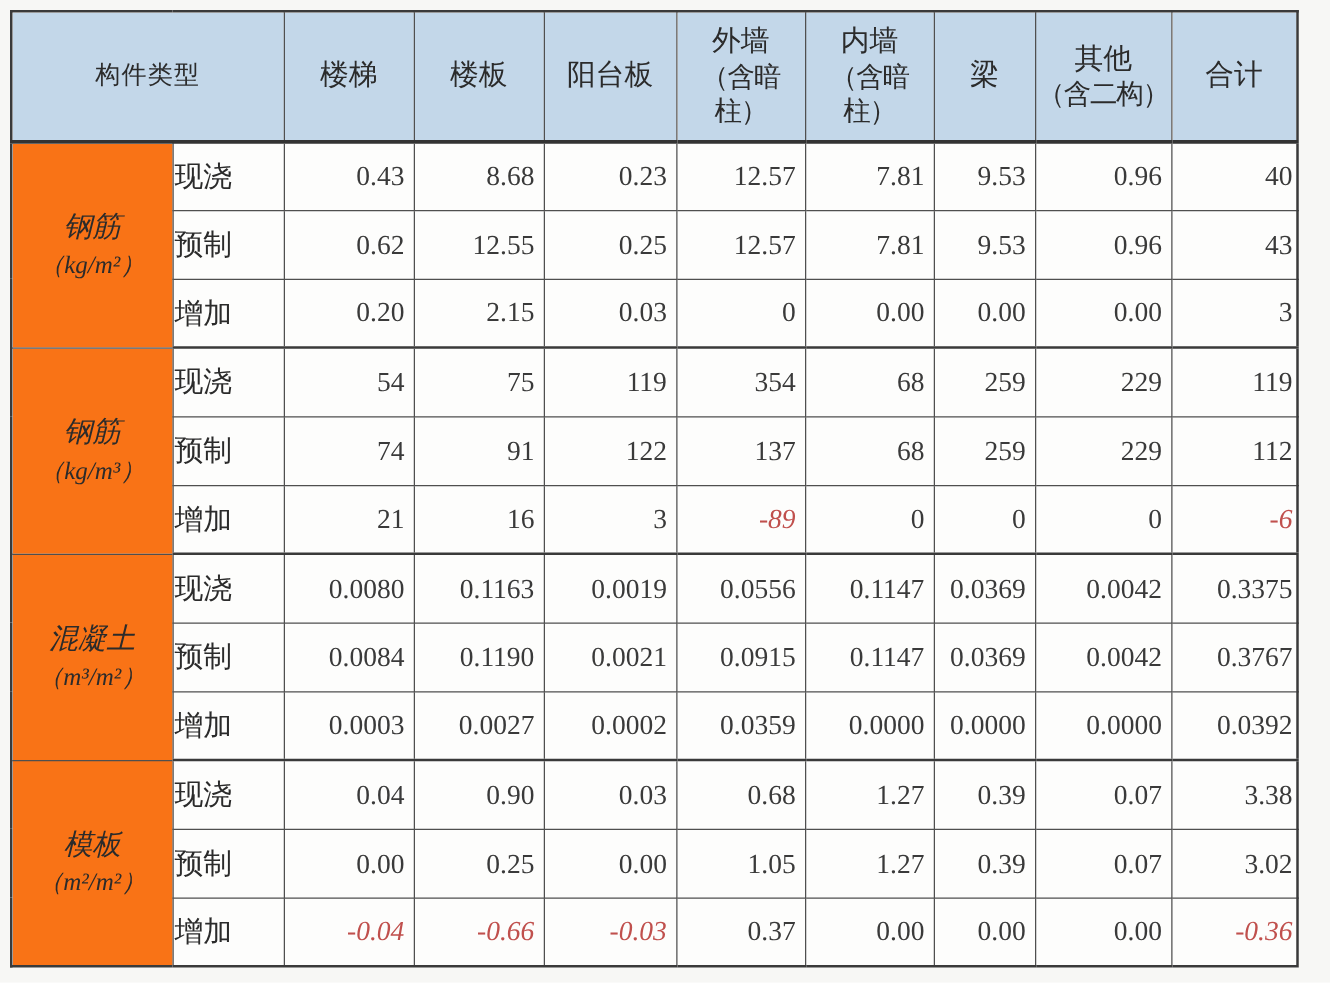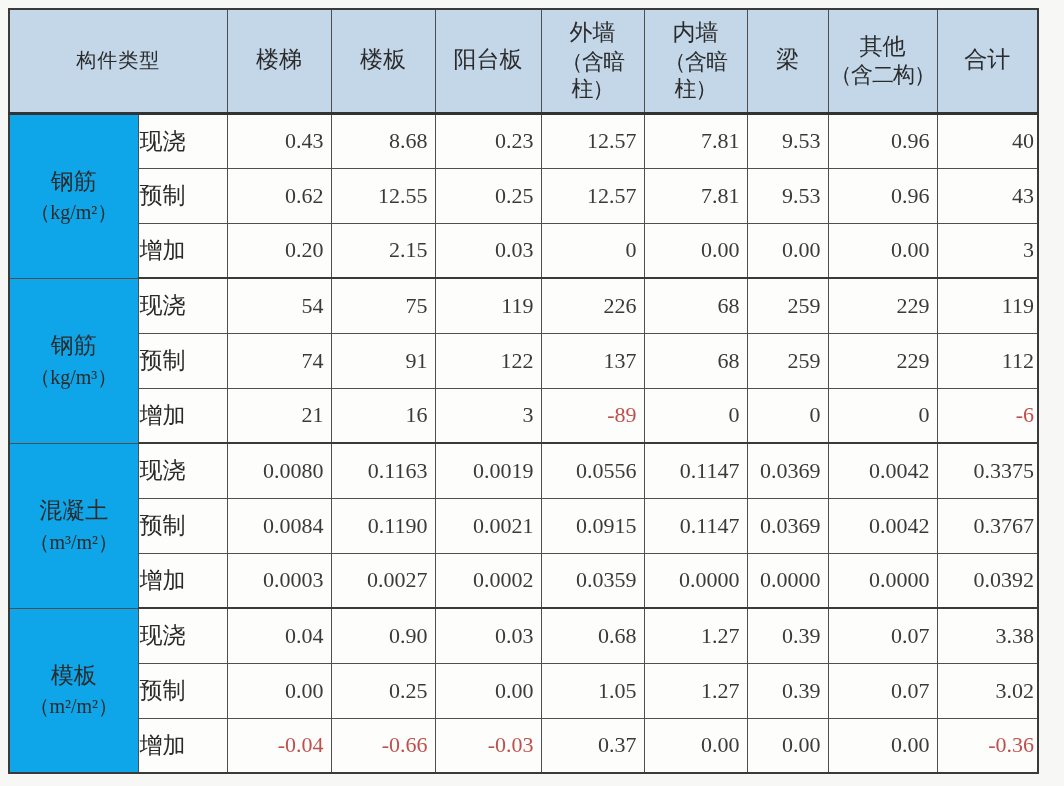--- a/index.html
+++ b/index.html
@@ -29,40 +29,41 @@
     background:var(--header-bg,#c3d7e9);
     font-weight:normal;
     font-size:23px;
     text-align:center;
     border-bottom:3px solid #333;
     line-height:1.25;
   }
   thead th .note{font-size:22px;letter-spacing:-1px;}
   .corner{font-size:20px;letter-spacing:1px;}
   .group-cell{
-    background:#0ea5e9;
+    background:#f97316;
     font-weight:normal;
     font-size:23px;
     text-align:center;
     line-height:1.45;
+    font-style:italic;
   }
   .group-cell .unit{font-size:20px;}
   .row-label{
     text-align:left;
     font-size:23px;
   }
   .val{
     text-align:right;
     font-size:22px;
     color:#3a3a3a;
     padding-right:7px;
     font-variant-numeric:tabular-nums;
   }
   .val.last{padding-right:3px;}
-  .val.neg{color:var(--neg-color,#c0504d);}
+  .val.neg{color:var(--neg-color,#c0504d);font-style:italic;}
   tr.group-end td, tr.group-end th{border-bottom:2px solid #3a3a3a;}
 </style>
 </head>
 <body>
 
 <div class="table-wrap">
   <table>
     <colgroup>
       <col style="width:129px">
         <col style="width:89px">
@@ -147,21 +148,21 @@
         </tr>
         <tr>
           <th class="group-cell" rowspan="3">
             <div>钢筋</div>
             <div class="unit">（kg/m³）</div>
           </th>
           <td class="row-label">现浇</td>
           <td class="val">54</td>
           <td class="val">75</td>
           <td class="val">119</td>
-          <td class="val">226</td>
+          <td class="val">354</td>
           <td class="val">68</td>
           <td class="val">259</td>
           <td class="val">229</td>
           <td class="val last">119</td>
         </tr>
         <tr>
           <td class="row-label">预制</td>
           <td class="val">74</td>
           <td class="val">91</td>
           <td class="val">122</td>

